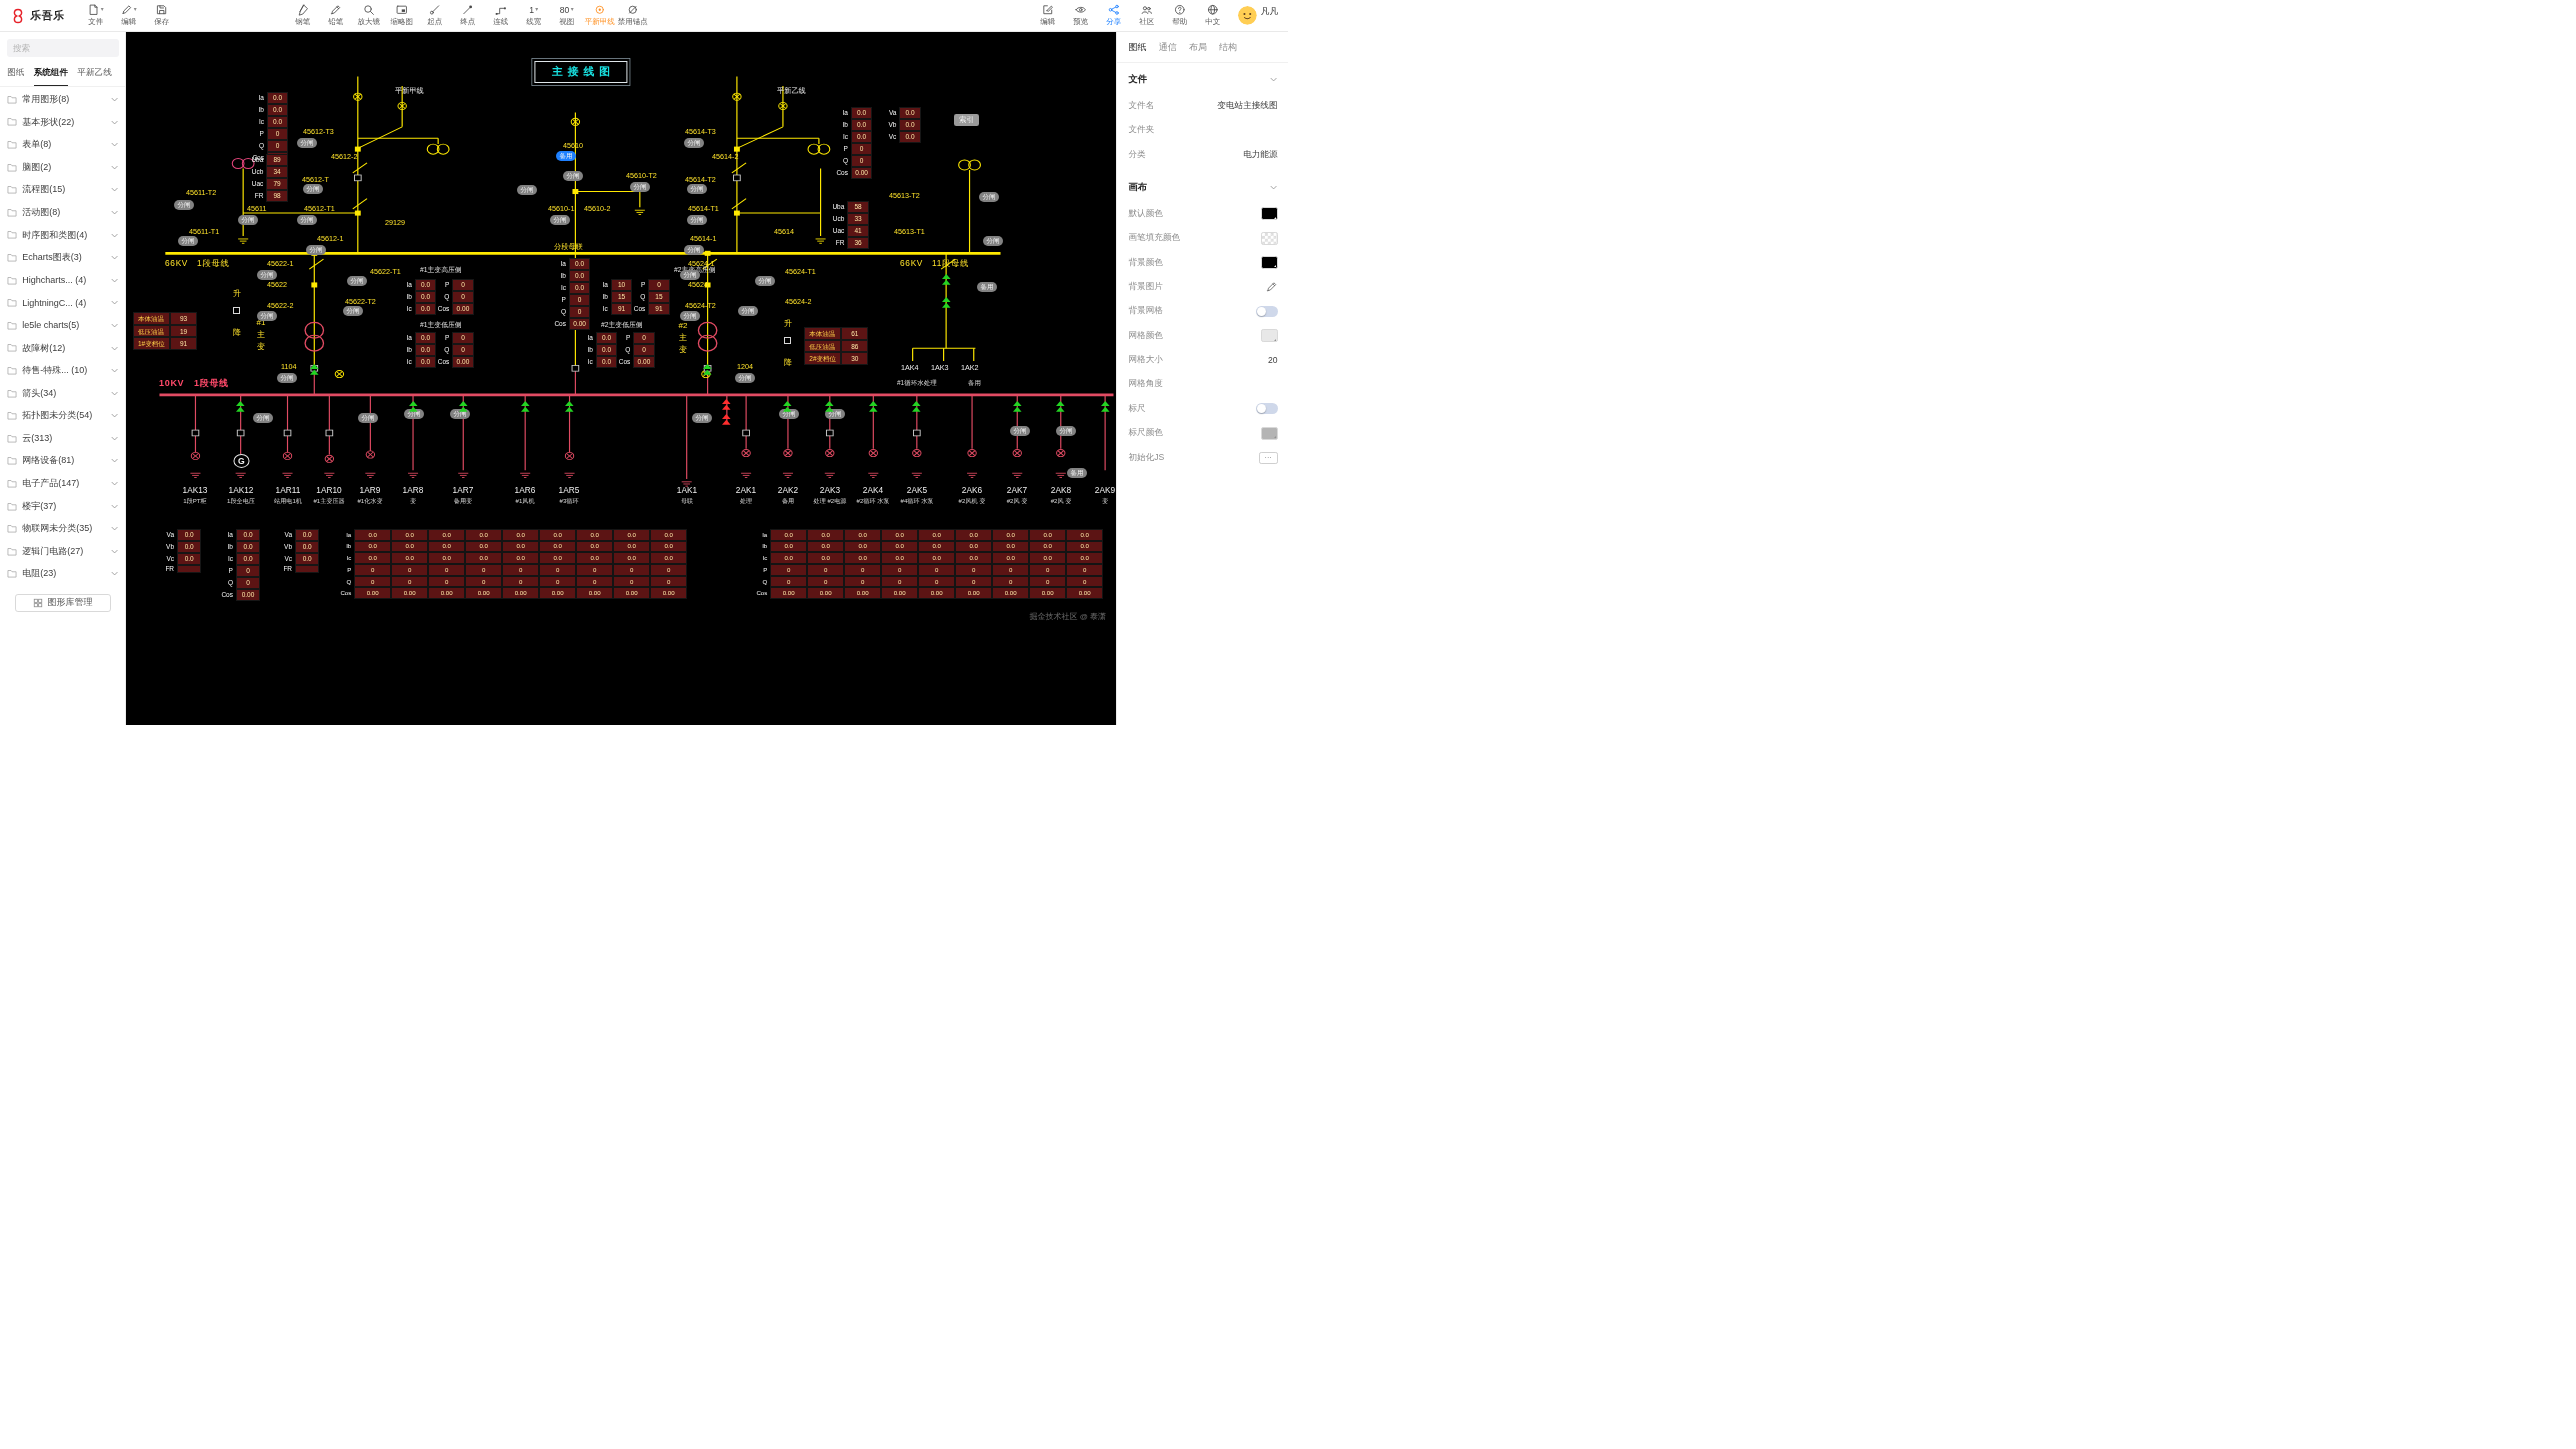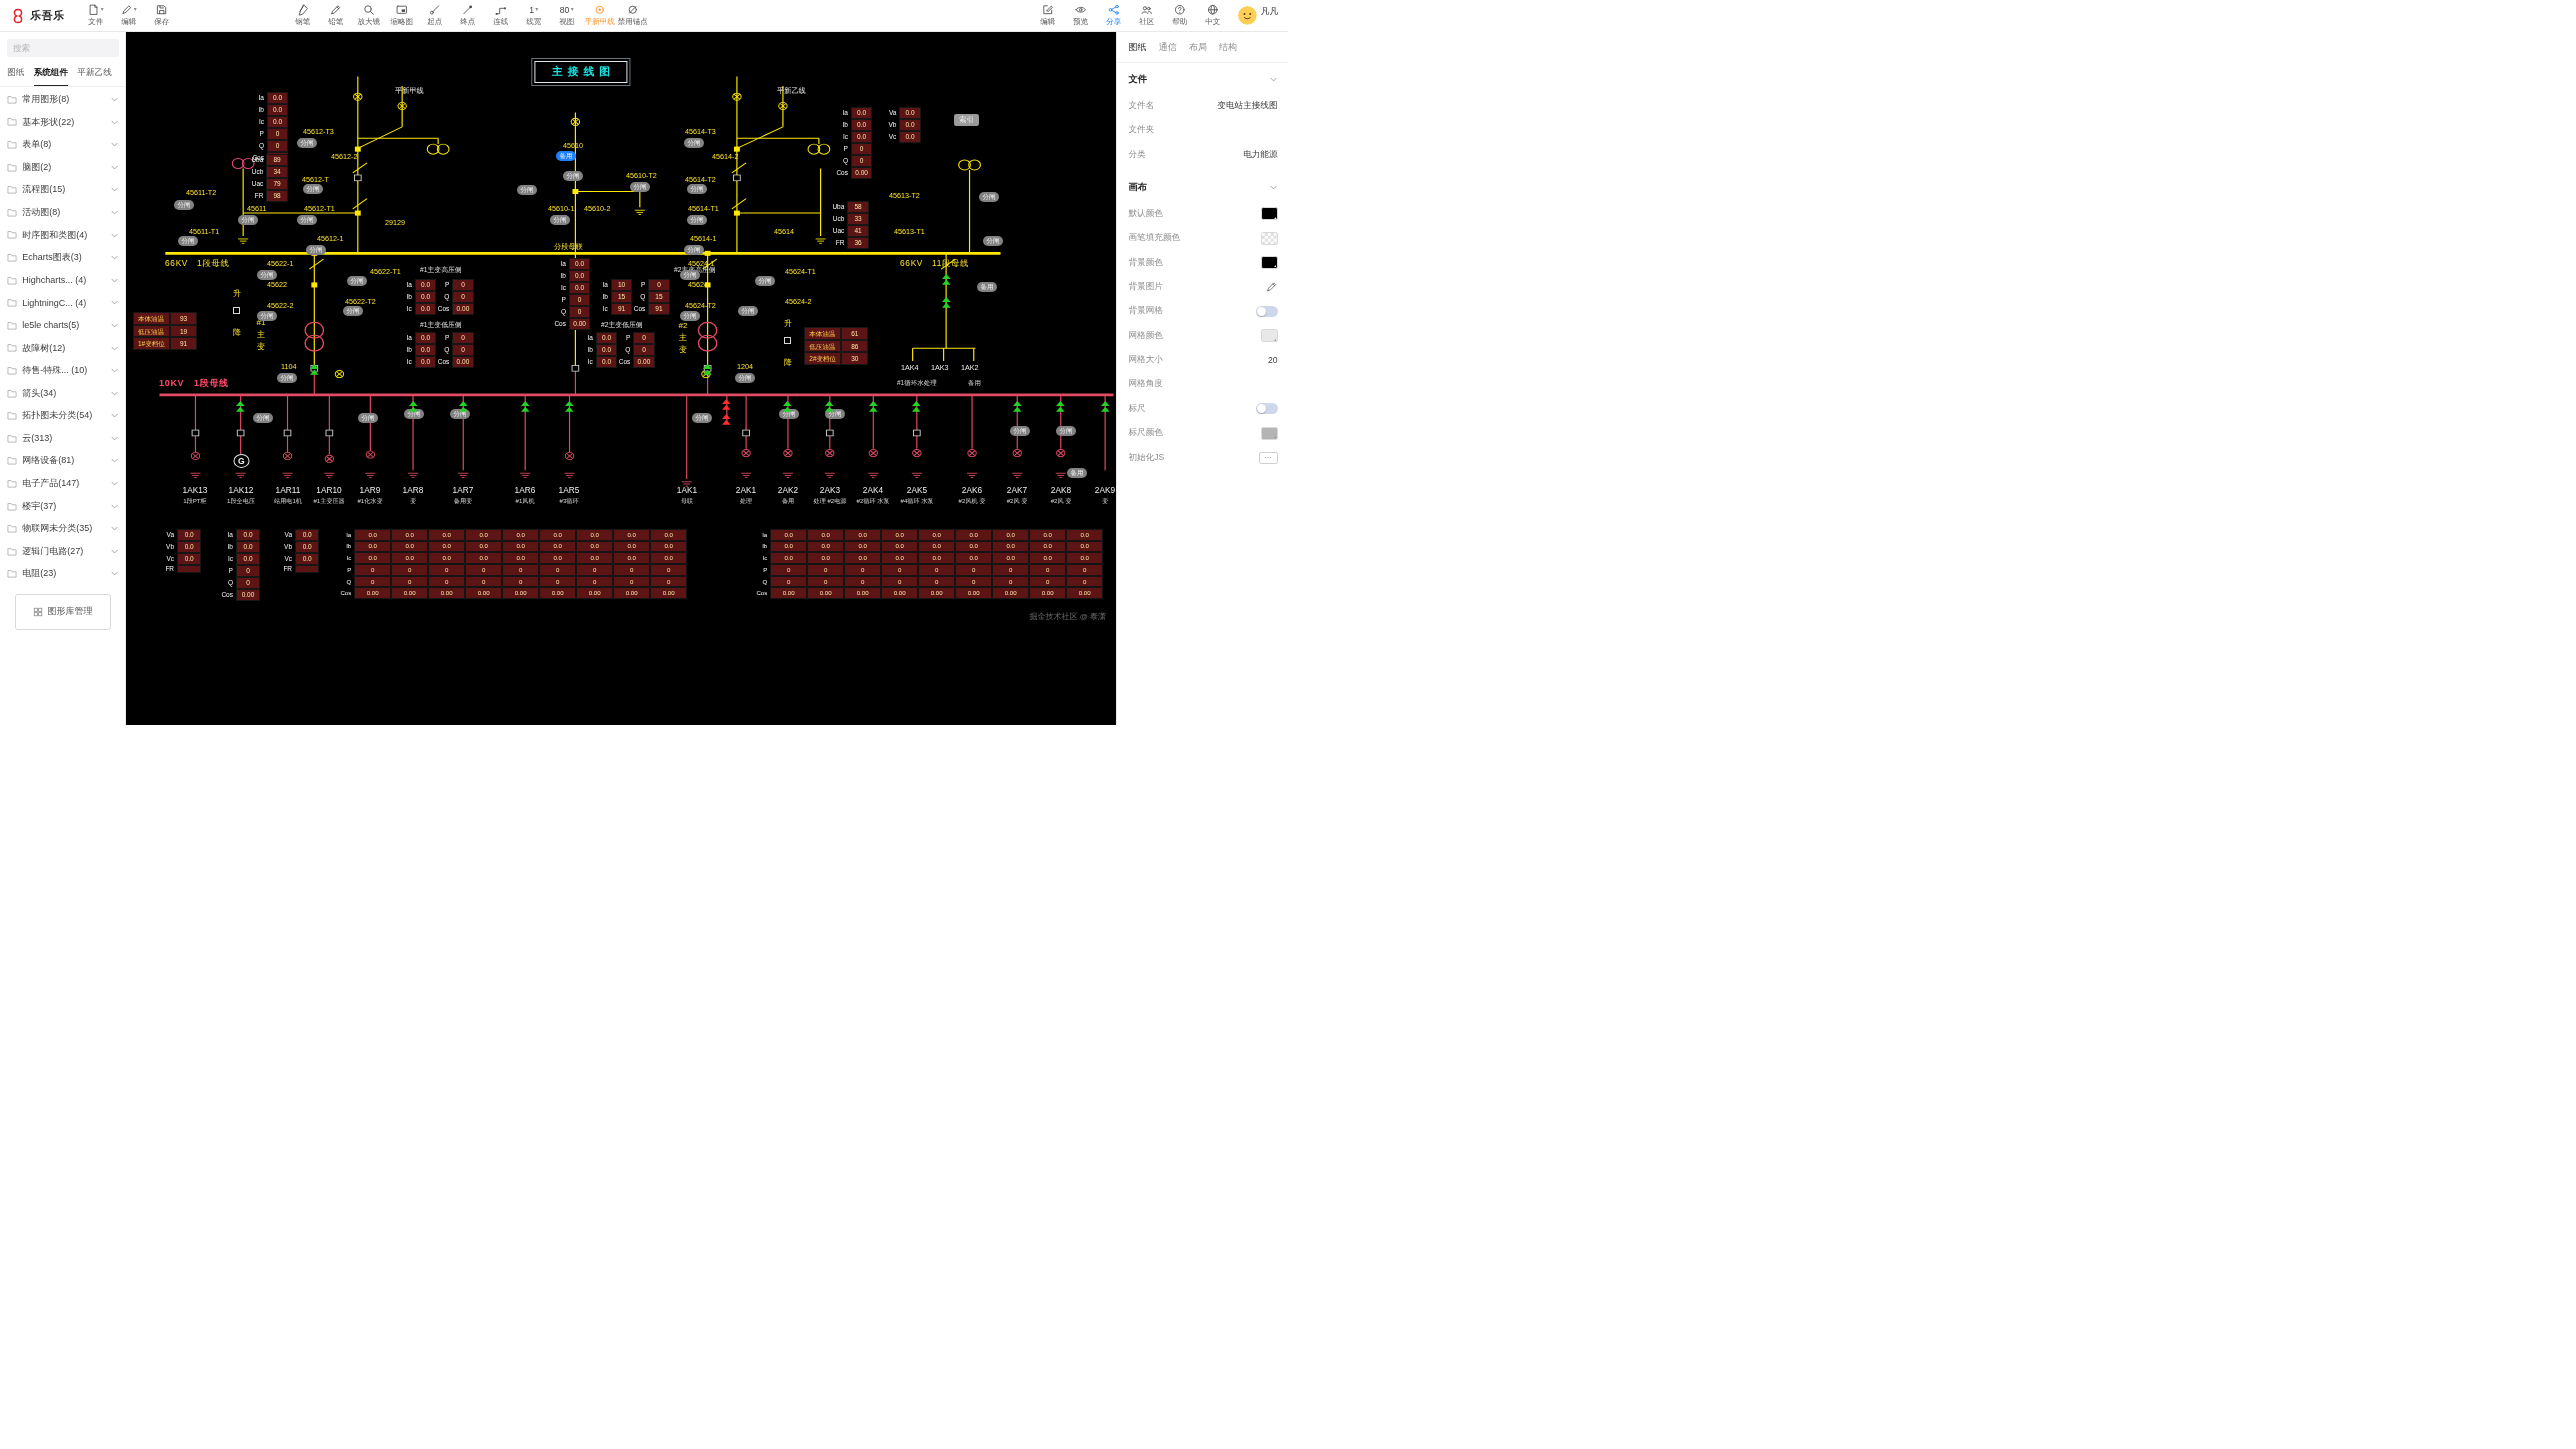--- a/index.html
+++ b/index.html
@@ -33,21 +33,21 @@
   .search-input{width:100%;height:18.7px;background:#f3f3f5;border:none;border-radius:2.9px;padding:0 6.5px;font-size:8.6px;color:#333;outline:none}
   .search-input::placeholder{color:#b5b5b5}
   .side-tabs{display:flex;gap:9.3px;padding:6.5px 7.2px 0;border-bottom:0.7px solid #f0f0f0}
   .side-tab{font-size:8.6px;color:#595959;padding-bottom:6.5px;cursor:pointer;position:relative;white-space:nowrap}
   .side-tab.active{color:#141414;font-weight:bold}
   .side-tab.active:after{content:"";position:absolute;left:0;right:0;bottom:-0.7px;height:1.4px;background:#262626}
   .cat-list{padding-top:1.4px}
   .cat-item{display:flex;align-items:center;height:22.6px;padding:0 7.2px;gap:5px;cursor:pointer}
   .cat-label{flex:1;font-size:9px;color:#3d3d3d;white-space:nowrap;overflow:hidden}
   .side-footer{padding:8.6px 7.2px;display:flex;justify-content:center}
-  .lib-btn{display:flex;align-items:center;gap:5px;border:0.7px solid #d9d9d9;border-radius:2.9px;height:36px;padding:0 17px;font-size:9px;color:#555;background:#fff;cursor:pointer;white-space:nowrap}
+  .lib-btn{display:flex;align-items:center;gap:5px;border:0.7px solid #d9d9d9;border-radius:2.9px;height:18px;padding:0 17px;font-size:9px;color:#555;background:#fff;cursor:pointer;white-space:nowrap}
 
   
   .canvas{width:990px;flex:none;position:relative;background:#000;overflow:hidden;cursor:default}
   .diagram-title{position:absolute;left:455px;top:29px;transform:translateX(-50%);color:#19e3e3;font-size:10.8px;font-weight:bold;letter-spacing:5px;padding:2.9px 11.5px 2.9px 16.5px;border:0.7px solid #dfe6ea;background:#000;box-shadow:0 0 0 2.2px #000,0 0 0 2.9px #8fa0ab;white-space:nowrap}
   .watermark{position:absolute;right:10px;top:579px;color:#6b6b6b;font-size:8px;white-space:nowrap}
   .dlabel{position:absolute;font-size:7.2px;line-height:1.05;white-space:nowrap}
   .c-y{color:#ffe32b}
   .c-yb{color:#ffe32b;font-size:8.3px;letter-spacing:0.7px}
   .c-w{color:#ededed}
   .c-ws{color:#e3e3e3;font-size:6.8px}

